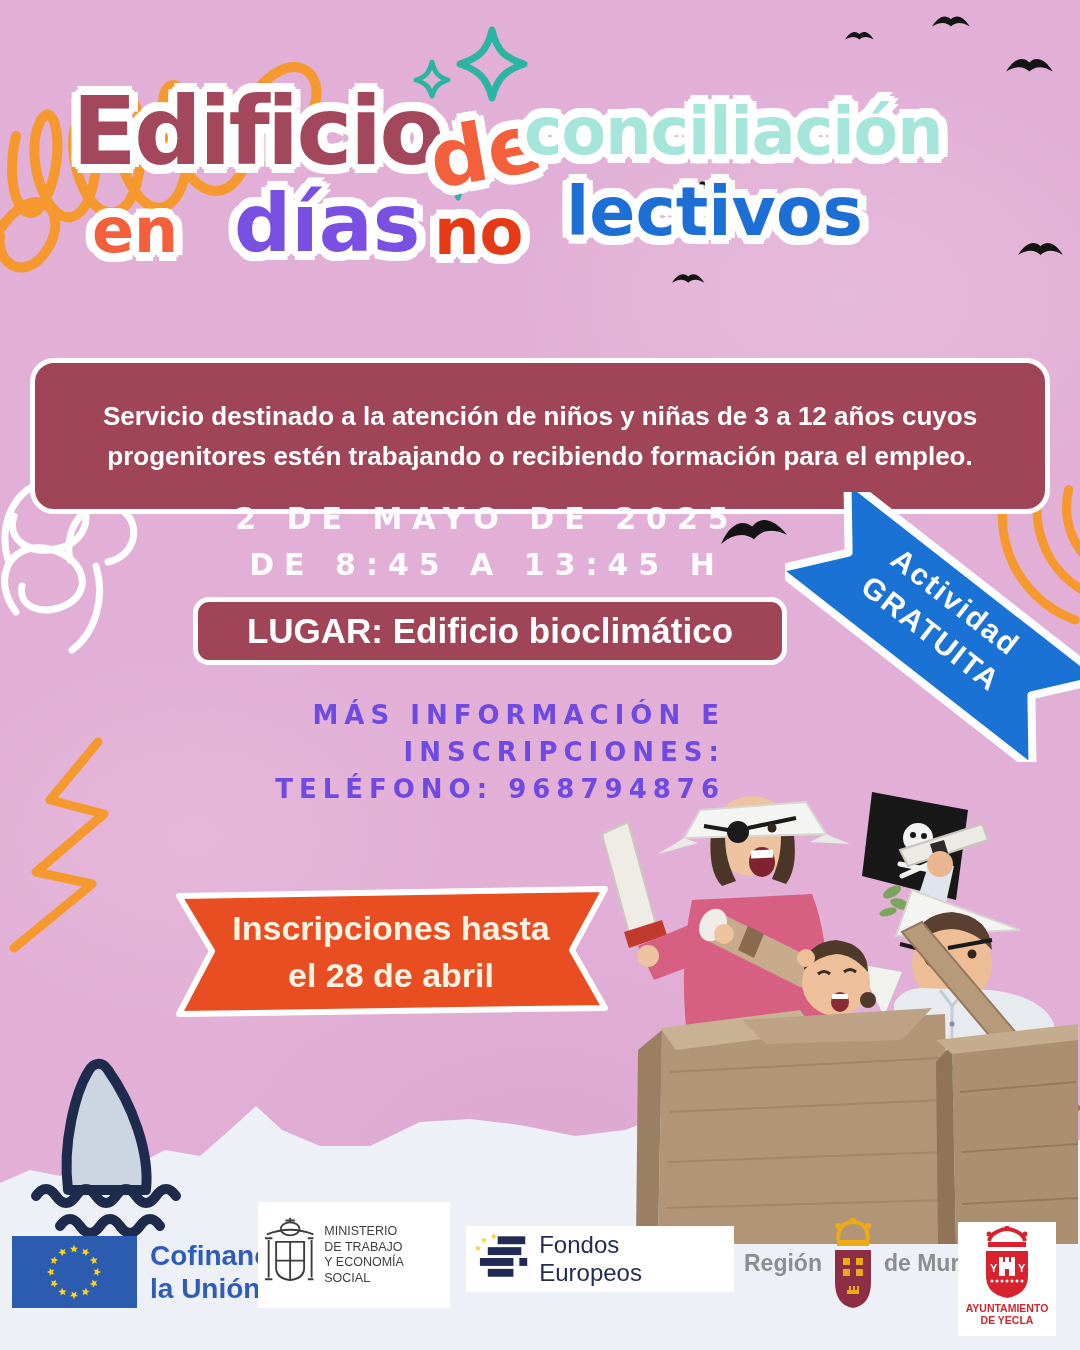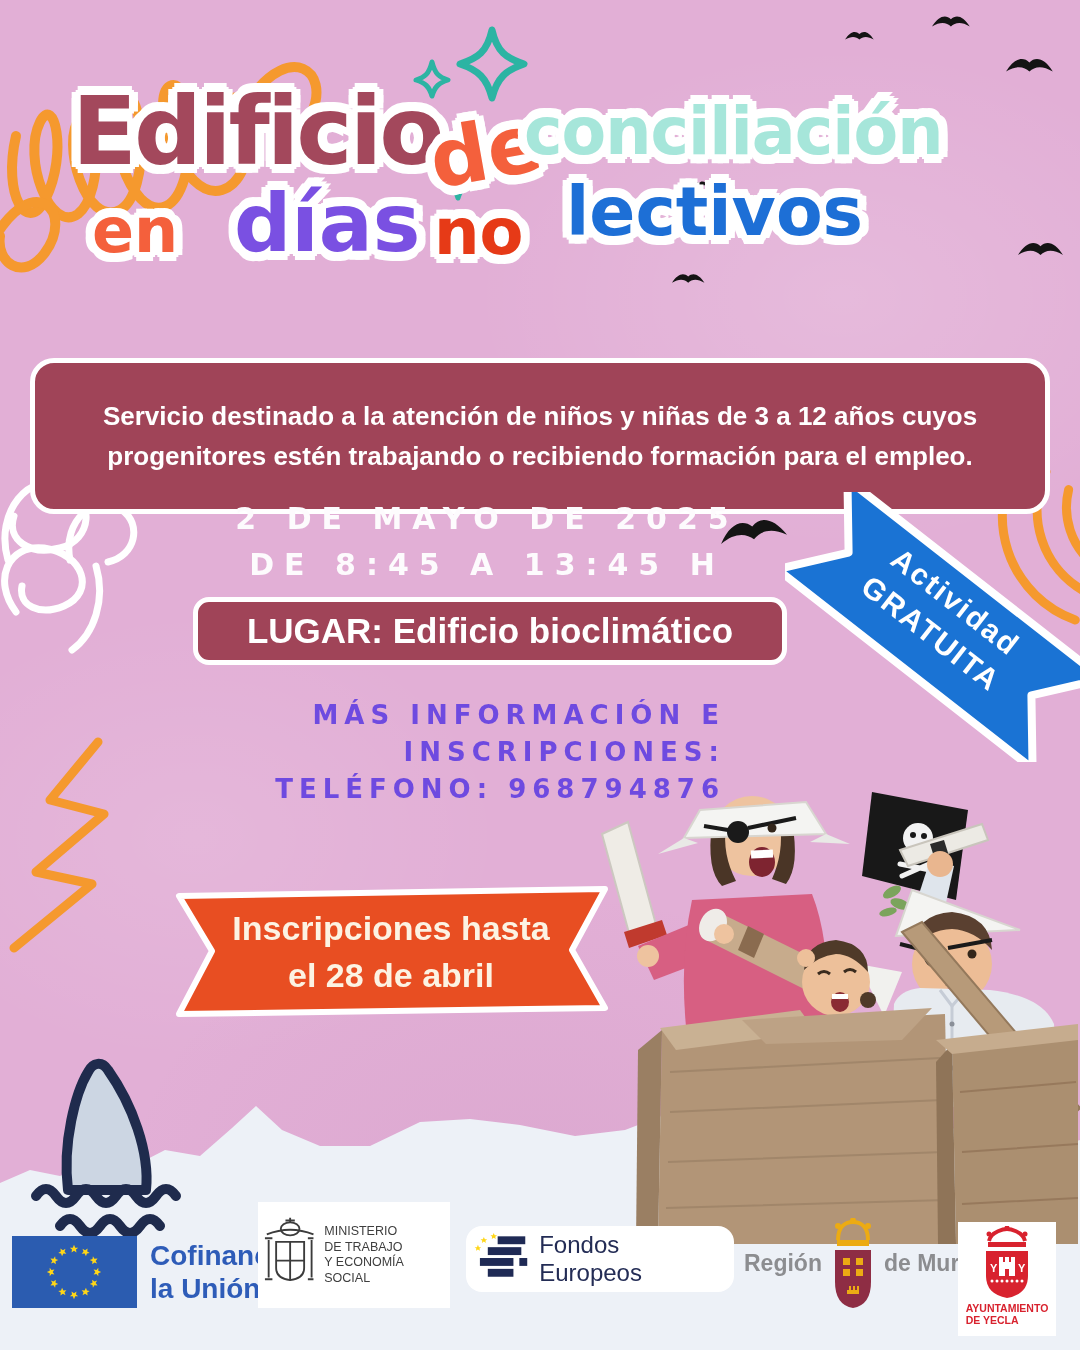--- a/index.html
+++ b/index.html
@@ -50,27 +50,27 @@
   .info .l3{font-size:28px;}
   
   .deadline-text{left:210px;top:905px;width:362px;text-align:center;color:#fcf3e3;font-weight:bold;
     font-size:34px;line-height:47px;}
   
   .logo-eu{left:12px;top:1236px;display:flex;align-items:center;}
   .logo-eu .txt{margin-left:13px;color:#2e5cb8;font-weight:bold;font-size:28px;line-height:33px;}
   .box-white{background:#fff;box-sizing:border-box;}
   .logo-ministry{left:258px;top:1202px;width:192px;height:106px;display:flex;align-items:center;padding:4px 6px;}
   .logo-ministry .txt{margin-left:8px;color:#3e3e3e;font-size:12.5px;line-height:15.5px;}
-  .logo-funds{left:466px;top:1226px;width:268px;height:66px;display:flex;align-items:center;padding:4px 8px;border-radius:16px;}
+  .logo-funds{left:466px;top:1226px;width:268px;height:66px;display:flex;align-items:center;padding:4px 8px;}
   .logo-funds .txt{margin-left:10px;color:#232c55;font-size:24px;}
   .logo-murcia{left:744px;top:1218px;display:flex;align-items:flex-start;}
   .logo-murcia .gray{color:#8c8d90;font-weight:bold;font-size:23px;margin-top:32px;}
   .logo-murcia svg{margin:0 8px;}
   .logo-yecla{left:958px;top:1222px;width:98px;height:114px;display:flex;flex-direction:column;align-items:center;padding-top:4px;}
-  .logo-yecla .txt{color:#d8222e;font-weight:bold;font-size:10.5px;line-height:12px;margin-top:2px;}
+  .logo-yecla .txt{color:#d8222e;font-weight:bold;font-size:10.5px;line-height:12px;text-align:center;margin-top:2px;}
 </style>
 </head>
 <body>
 
 <div id="poster">
 
   <svg class="abs" style="left:0;top:0;" width="1080" height="1350" viewBox="0 0 1080 1350">
     <defs>
       <path id="bird" d="M0 12 C6 2 13 0 18 5 C23 0 30 2 36 12 C28 7 22 8 18 12 C14 8 8 7 0 12 Z"></path>
     </defs>

